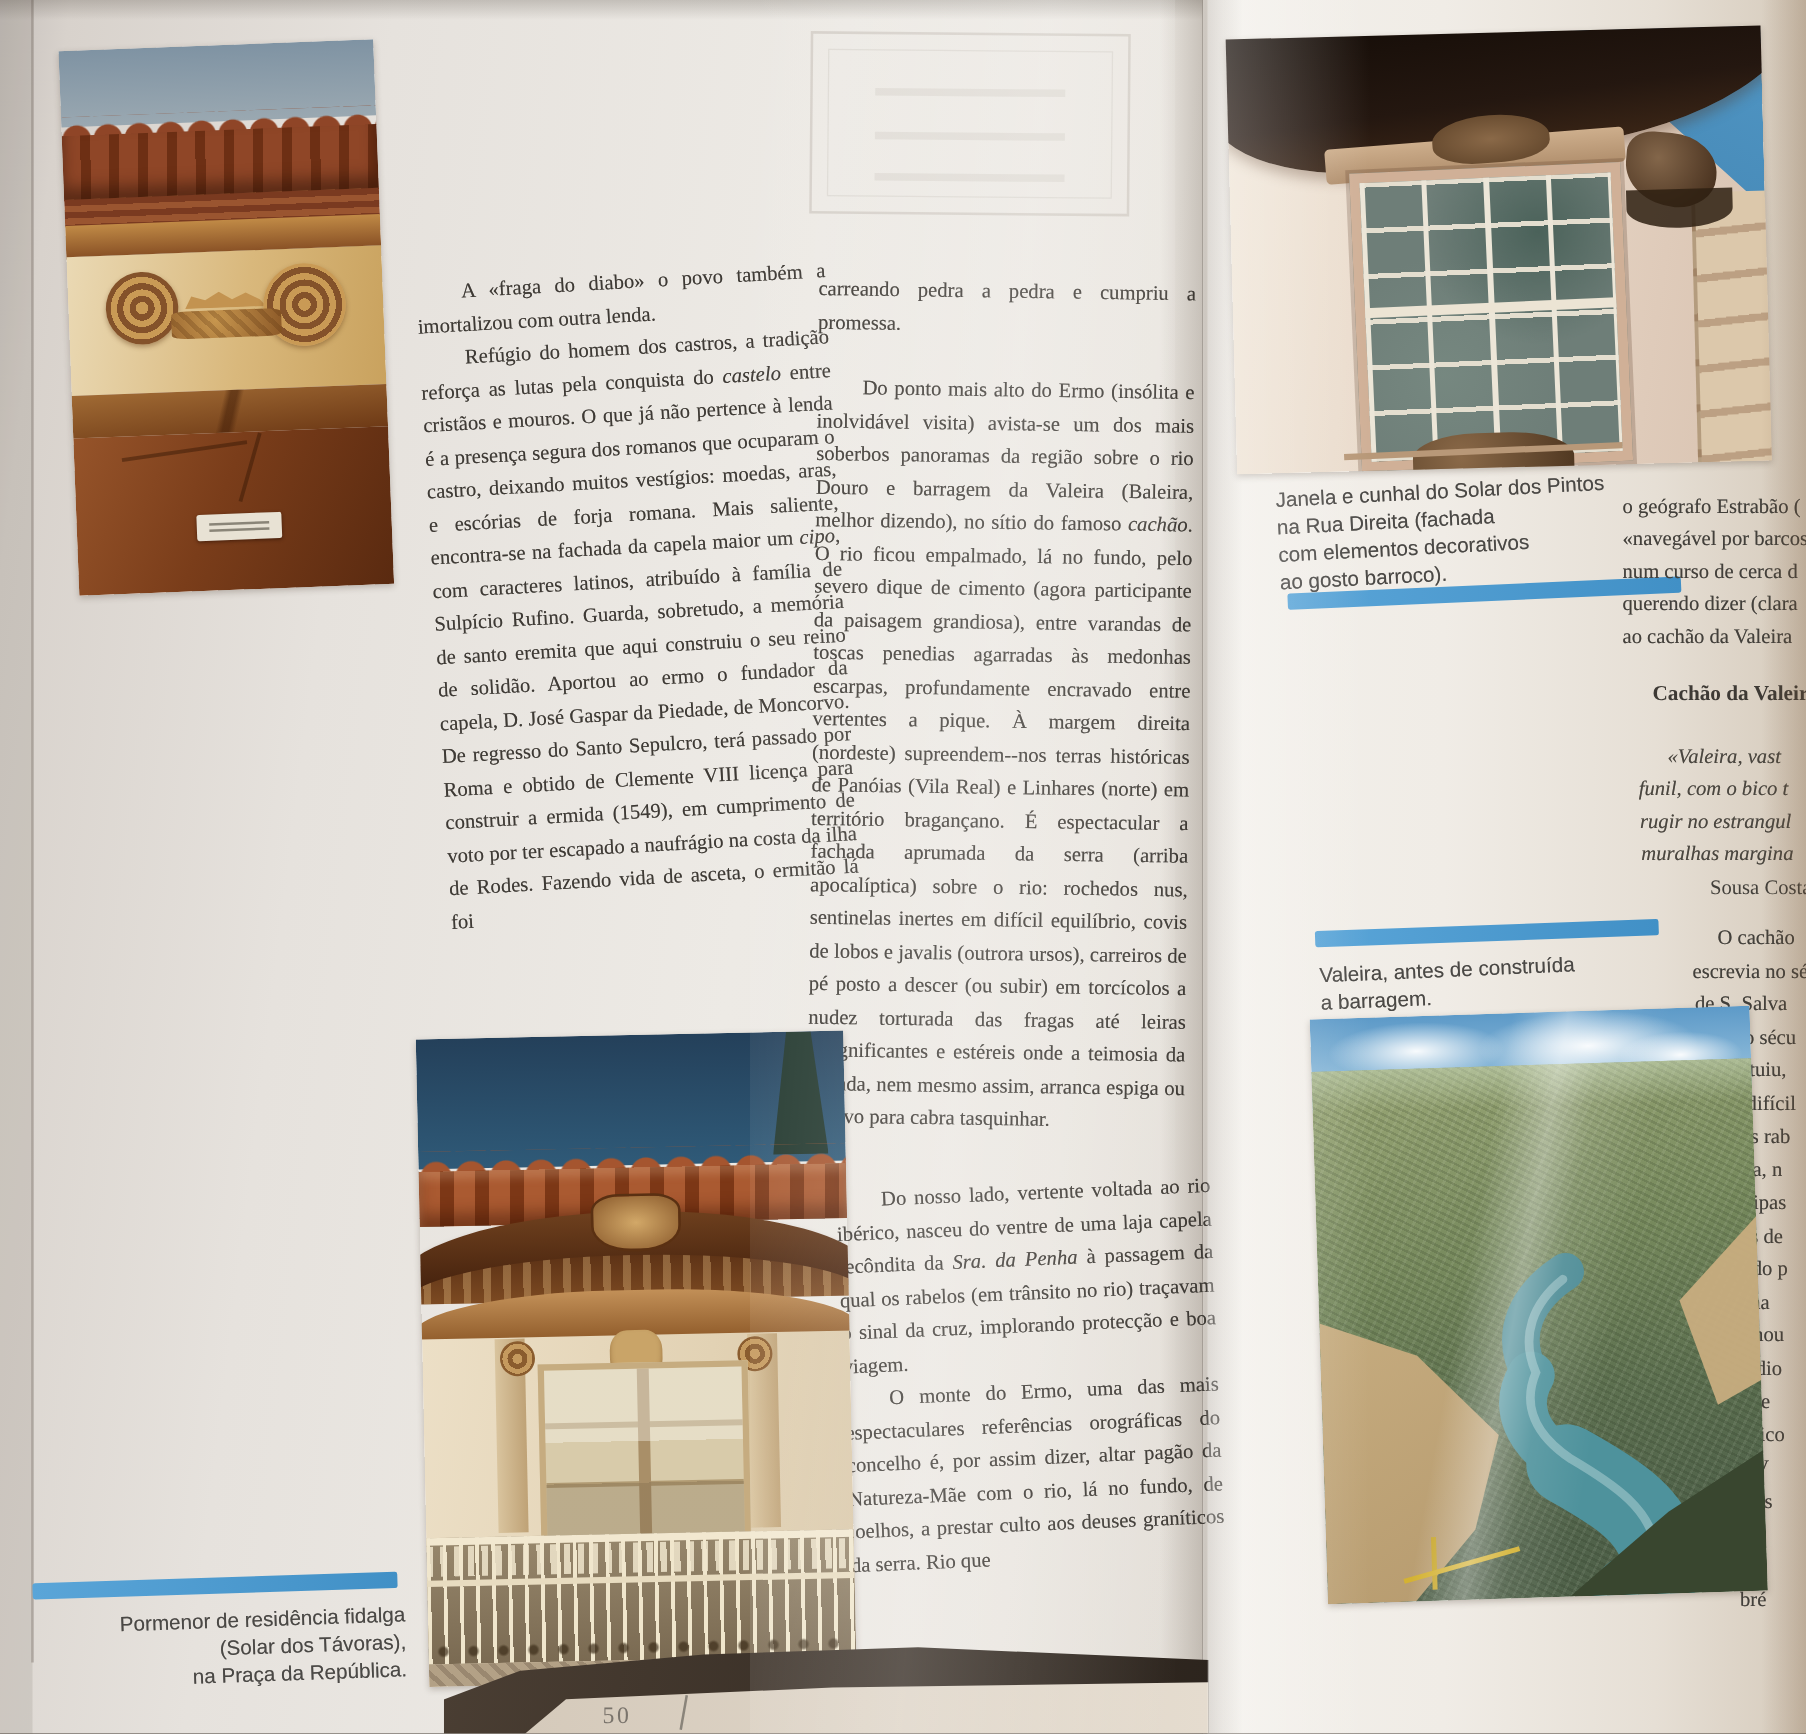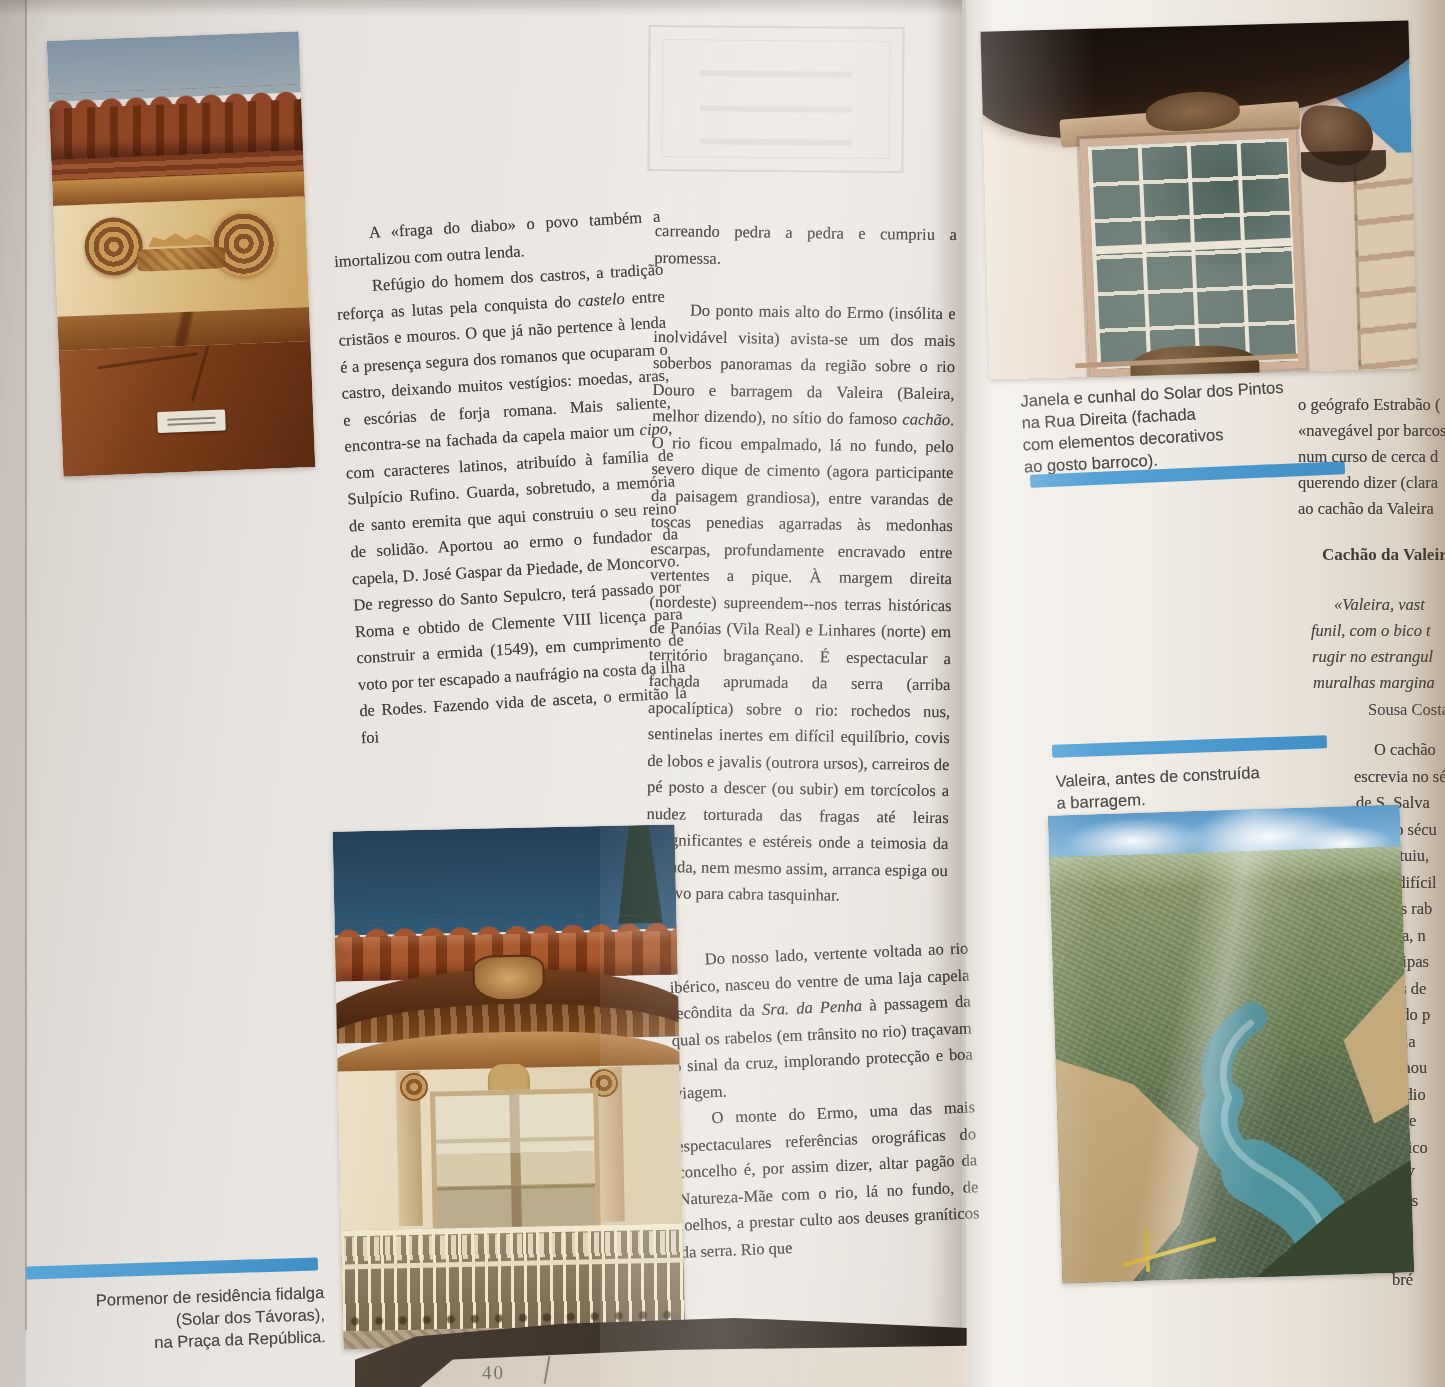--- a/index.html
+++ b/index.html
@@ -306,21 +306,21 @@
 
 <div class="abs blue-bar" style="left:26px;top:1262px;width:292px;transform:rotate(-1.8deg);background:linear-gradient(90deg,#5aa5d8,#4190c6);"></div>
 <div class="abs caption" style="left:40px;top:1286px;width:285px;text-align:right;transform:rotate(-2deg);">
     <div class="ln">Pormenor de residência fidalga</div>
     <div class="ln">(Solar dos Távoras),</div>
     <div class="ln">na Praça da República.</div>
   </div>
 
 <div class="abs bottom-wedge"></div>
 <div class="abs bottom-sliver">
-  <span class="page-number">40</span>
+  <span class="page-number">50</span>
   <span class="page-number-tick"></span>
 </div>
 
 <div class="abs photo" style="left:985px;top:26px;width:428px;height:348px;transform:rotate(-1.5deg);">
   <div class="layer p3-wall"></div>
   <div class="layer p3-sky"></div>
   <div class="layer p3-eave"></div>
   <div class="layer p3-quoins"></div>
   <div class="layer p3-corbel"></div>
   <div class="layer p3-corbel2"></div>

